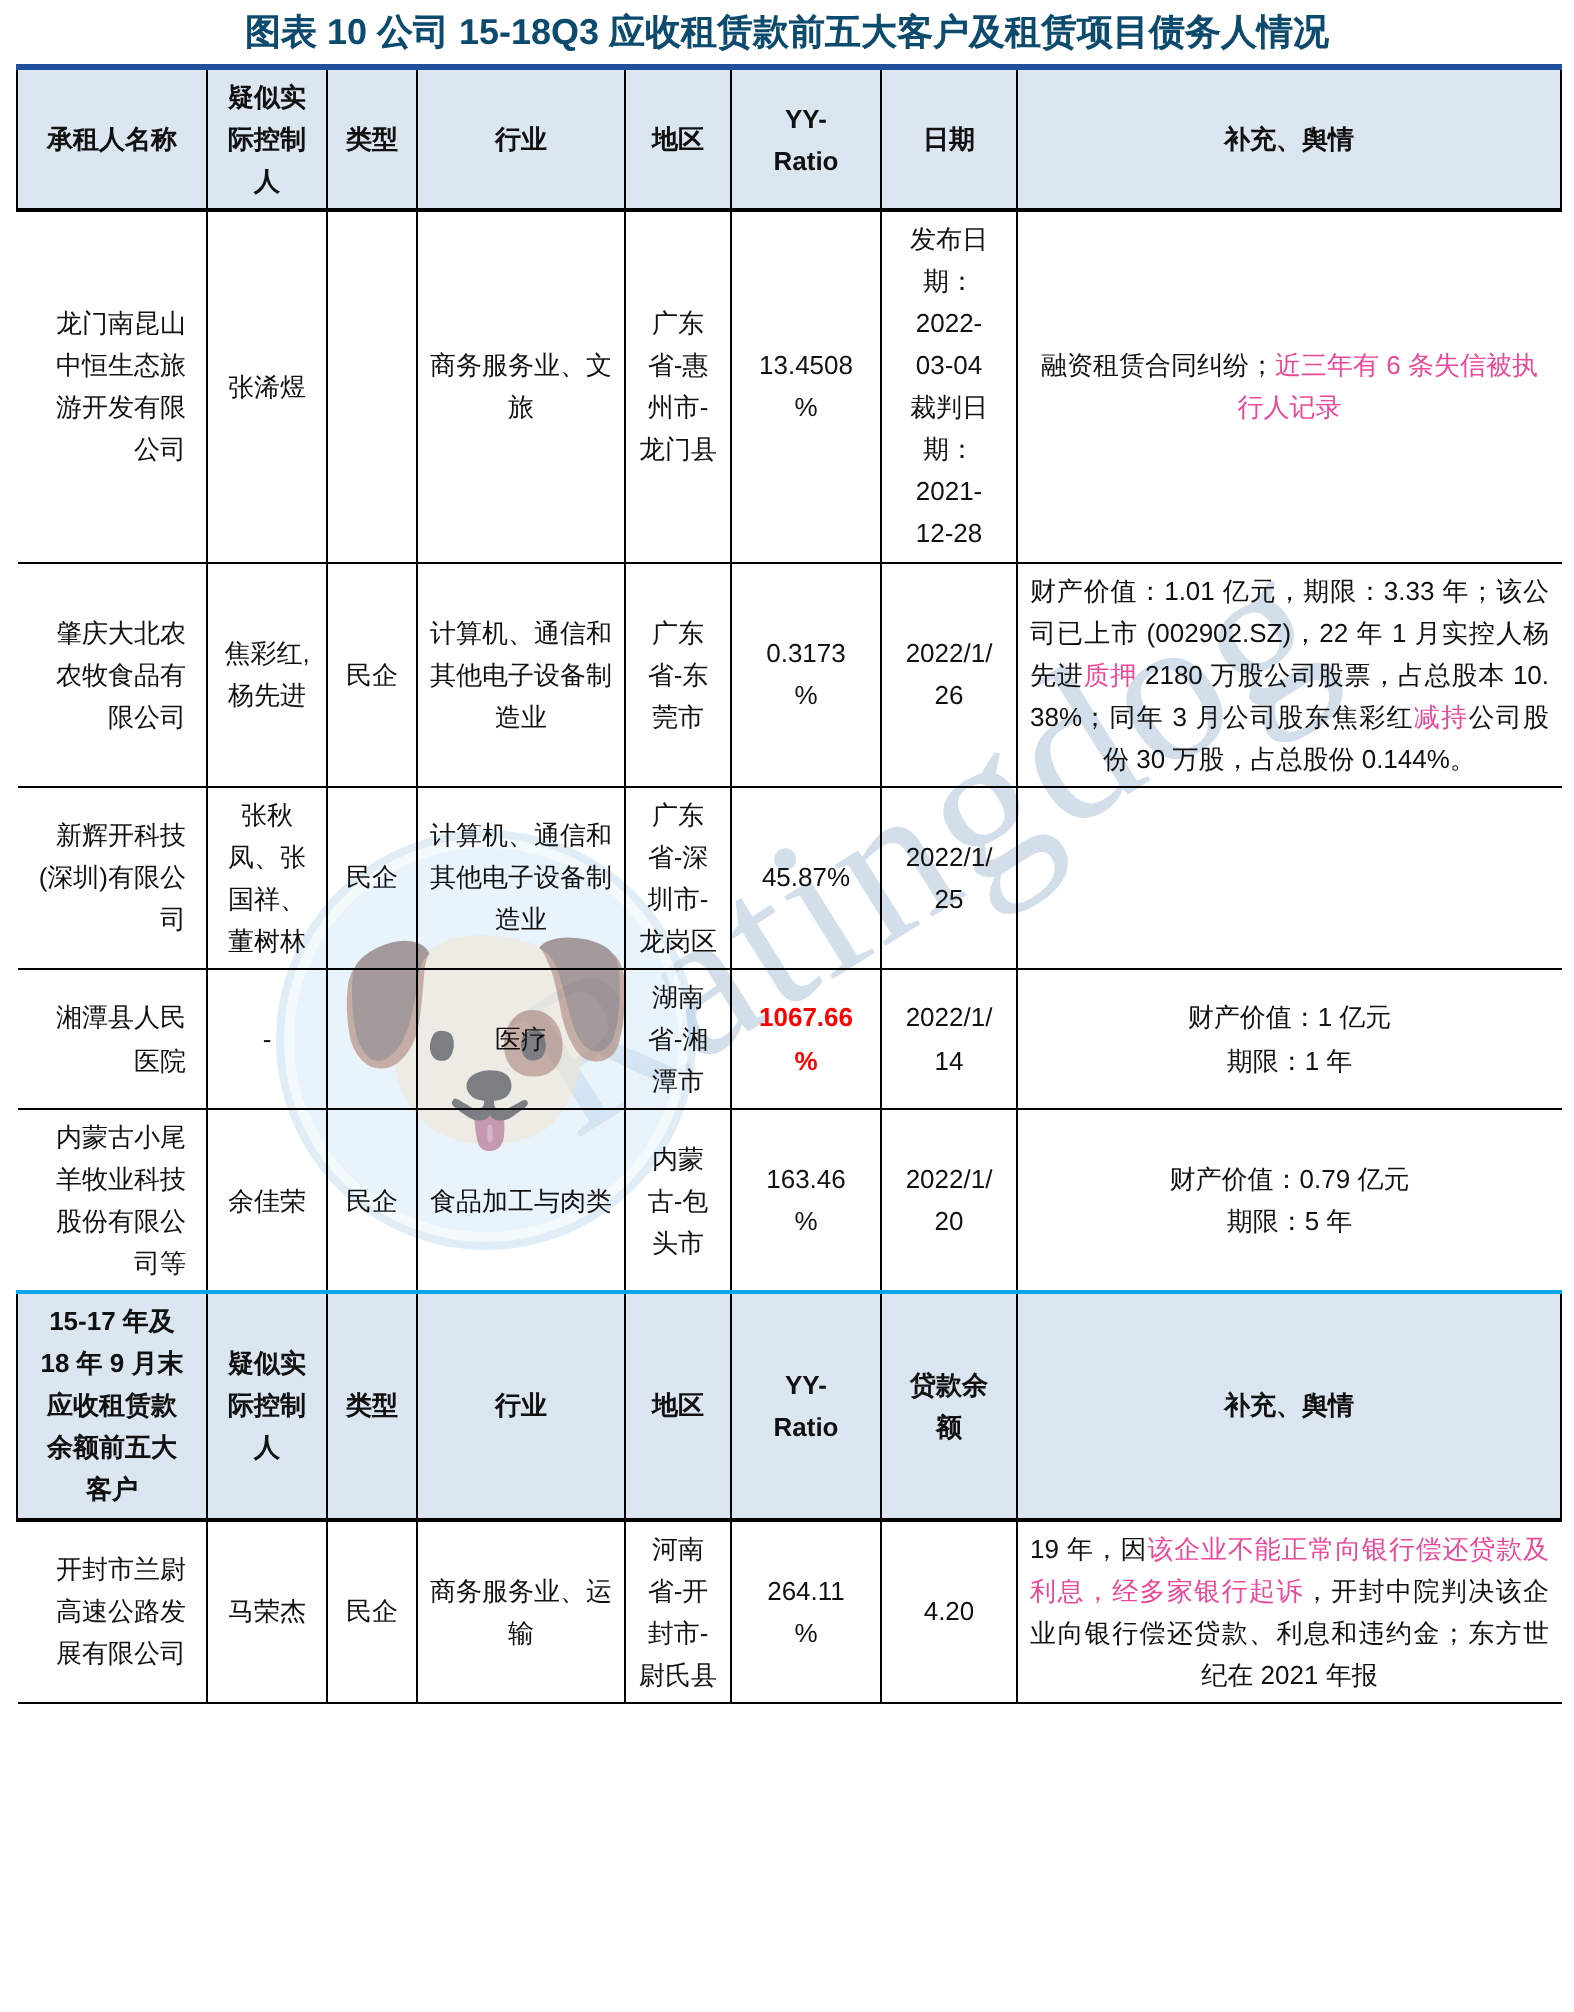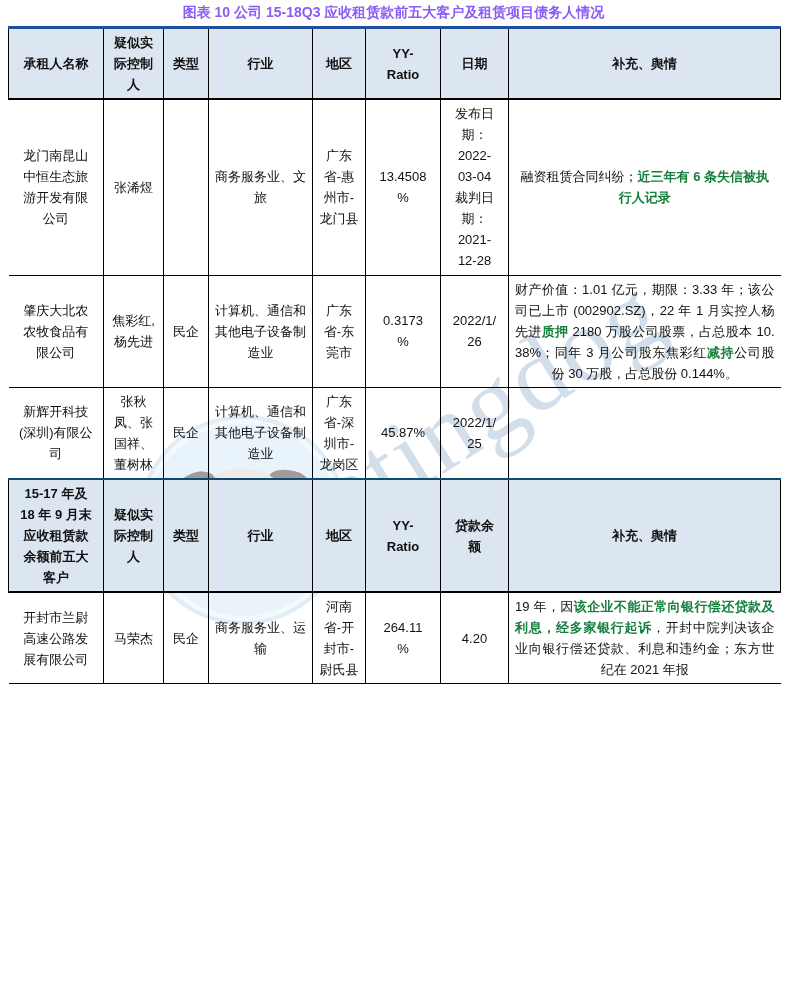--- a/index.html
+++ b/index.html
@@ -26,21 +26,21 @@
     font-family:"Liberation Serif","DejaVu Serif",serif;
     font-size:104px; font-weight:400; letter-spacing:2px;
     color:rgba(151,177,208,0.42);
     white-space:nowrap;
   }
 
   
   .title {
     position:relative; z-index:1;
     padding:4px 0 4px; text-align:center;
-    font-size:14px; font-weight:bold; color:#8b5cf6;
+    font-size:18px; font-weight:bold; color:#0c4a6e;
   }
 
   
   table.tbl {
     position:relative; z-index:1;
     margin-left:8px; width:772px;
     border-collapse:collapse; table-layout:fixed;
     border-top:3px solid #1F4E9C;
     font-size:13px; color:#111;
   }
@@ -48,28 +48,28 @@
     border:1px solid #000;
     vertical-align:middle; text-align:center;
     padding:3px 5px; line-height:1.62;
     word-break:break-all; overflow-wrap:break-word;
   }
   .tbl th {
     background:#DCE6F1; font-weight:bold;
     white-space:pre-line;
     border-bottom:2px solid #000;
   }
-  .tbl tr.hdr2 th { border-top:2px solid #0c4a6e; }
-  .tbl td:first-child { border-left:none; }
+  .tbl tr.hdr2 th { border-top:2px solid #0ea5e9; }
+  .tbl td:first-child { border-left:none;text-align:right; }
   .tbl td:last-child  { border-right:none; }
   .tbl td.pre { white-space:pre-line;margin-top:32px; }
   .tbl td.c-name { padding:3px 10px; }
   .tbl td.c-note { padding:3px 6px; }
   .tbl td.c-note.long { text-align:justify; text-align-last:center; }
-  .red { color:#15803d; font-weight:bold;margin-top:21px; }
+  .red { color:#ec4899; font-weight:normal;margin-top:21px; }
   .yyred { color:#FF0000; font-weight:bold; }
 </style>
 </head>
 <body>
 
 <div class="page">
 
   <div class="watermark">
     <div class="wm-text">Ratingdog</div>
     <div class="wm-circle">
@@ -137,20 +137,46 @@
         <tr>
           <td class="c-name">新辉开科技(深圳)有限公司</td>
           <td class="c-ctrl">张秋凤、张国祥、董树林</td>
           <td class="c-type">民企</td>
           <td class="c-ind">计算机、通信和其他电子设备制造业</td>
           <td class="c-region">广东省-深圳市-龙岗区</td>
           <td class="c-yy pre">45.87%</td>
           <td class="c-date pre">2022/1/
 25</td>
           <td class="c-note"></td>
+        </tr>
+        <tr>
+          <td class="c-name">湘潭县人民医院</td>
+          <td class="c-ctrl">-</td>
+          <td class="c-type"></td>
+          <td class="c-ind">医疗</td>
+          <td class="c-region">湖南省-湘潭市</td>
+          <td class="c-yy pre yyred">1067.66
+%</td>
+          <td class="c-date pre">2022/1/
+14</td>
+          <td class="c-note"><span style="white-space: pre-line;">财产价值：1 亿元
+期限：1 年</span></td>
+        </tr>
+        <tr>
+          <td class="c-name">内蒙古小尾羊牧业科技股份有限公司等</td>
+          <td class="c-ctrl">余佳荣</td>
+          <td class="c-type">民企</td>
+          <td class="c-ind">食品加工与肉类</td>
+          <td class="c-region">内蒙古-包头市</td>
+          <td class="c-yy pre">163.46
+%</td>
+          <td class="c-date pre">2022/1/
+20</td>
+          <td class="c-note"><span style="white-space: pre-line;">财产价值：0.79 亿元
+期限：5 年</span></td>
         </tr>
         <tr class="hdr2">
           <th>15-17 年及
 18 年 9 月末
 应收租赁款
 余额前五大
 客户</th>
           <th>疑似实
 际控制
 人</th>

